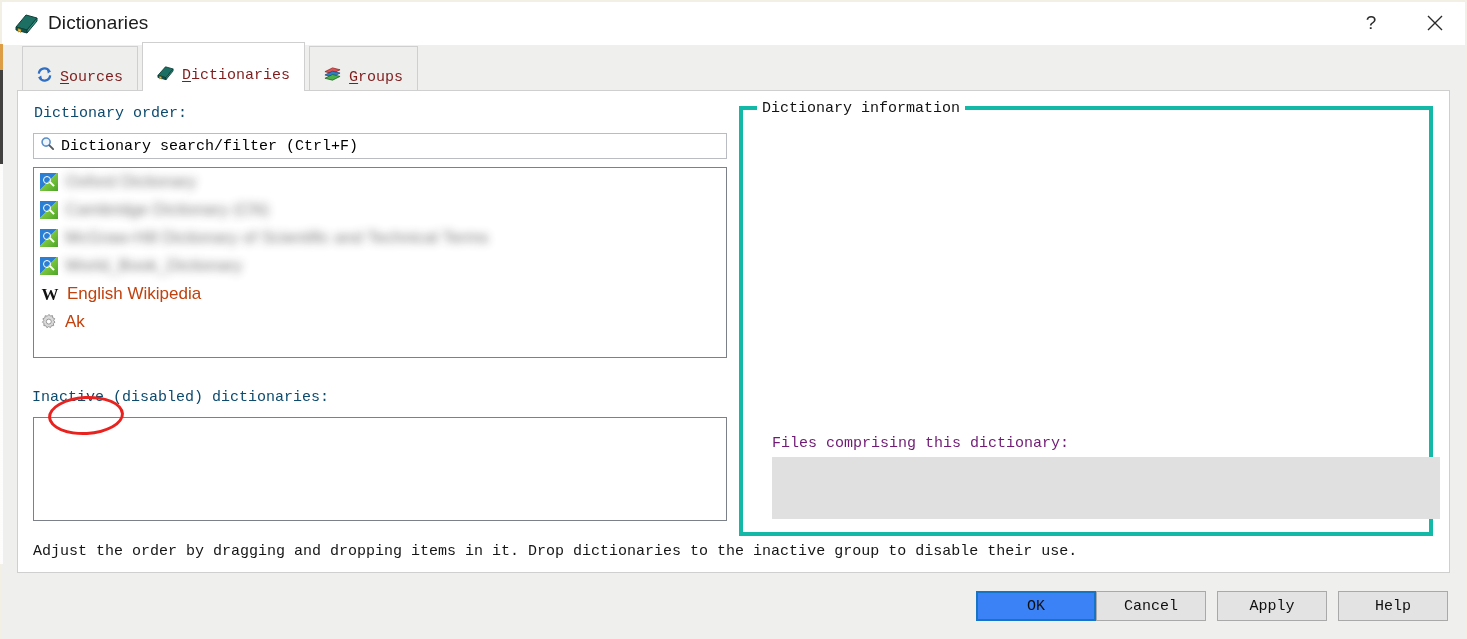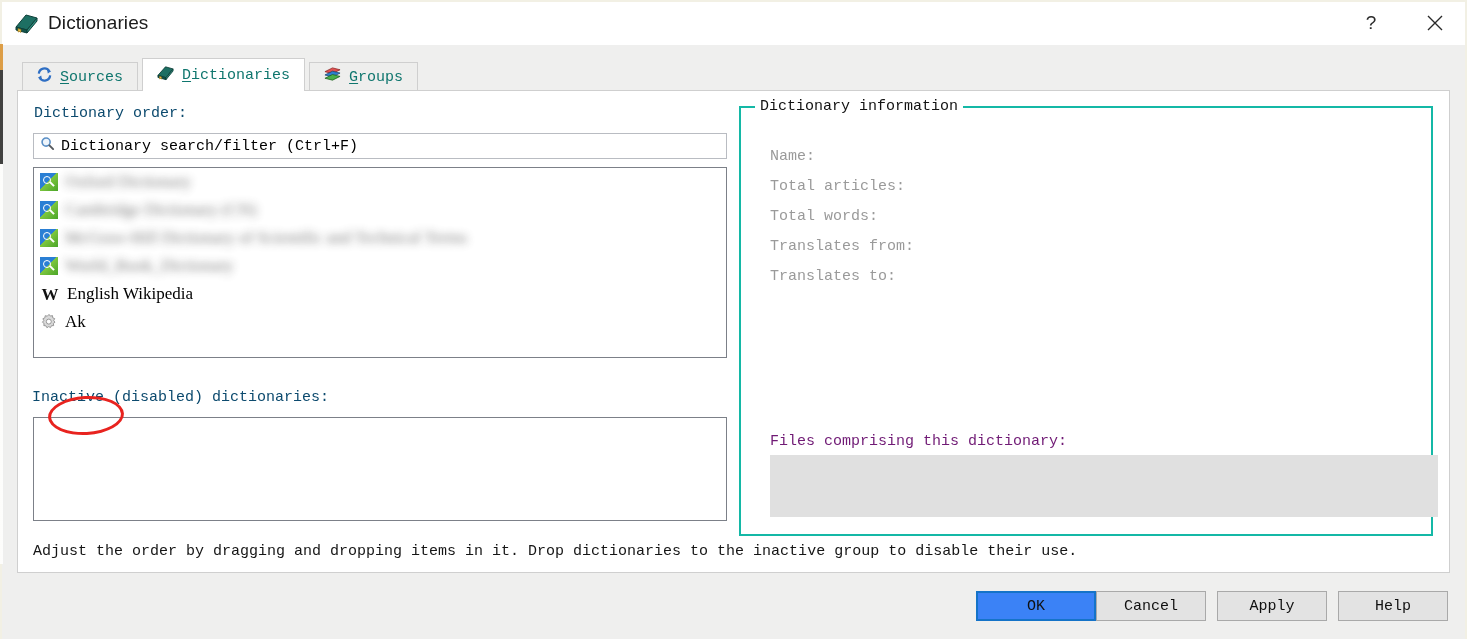--- a/index.html
+++ b/index.html
@@ -78,26 +78,26 @@
   .tabs {
     position: absolute;
     left: 22px; bottom: 0;
     display: flex;
     align-items: flex-end;
   }
   .tab {
     height: 28px;
     display: flex; align-items: center;
     gap: 7px;
-    padding: 0 14px 0 13px;
+    padding: 16px 14px 0 13px;
     background: #eeeeed;
     border: 1px solid #cfcfcf;
     border-bottom: none;
     font-size: 15px;
-    color: #0f766e;
+    color: #7f1d1d;
     position: relative;
     top: 0;
     cursor: default;
     justify-content: space-between;
   }
   .tab + .tab { margin-left: 4px; }
   .tab.active {
     background: #ffffff;
     height: 32px;
     border-color: #cfcfcf;
@@ -145,23 +145,23 @@
     overflow: hidden;
   }
   .row {
     height: 28px;
     display: flex;
     align-items: center;
     padding-left: 6px;
     gap: 7px;
   }
   .row .name {
-    font-family: Liberation Serif, serif;
+    font-family: Liberation Sans, sans-serif;
     font-size: 17px;
-    color: #000000;
+    color: #c2410c;
     white-space: nowrap;
   }
   .row.redacted .name {
     filter: blur(4.5px);
     color: #6e6e6e;
     opacity: .92;
   }
   .row.redacted .ic-dict { filter: none; }
 
   
@@ -219,21 +219,21 @@
     font-size: 15px;
     color: #151515;
     white-space: nowrap;
   }
 
   
   .groupbox {
     position: absolute;
     left: 721px; top: 15px;
     width: 694px; height: 430px;
-    border: 2px solid #14b8a6;
+    border: 4px solid #14b8a6;
     box-sizing: border-box;
   }
   .groupbox .gb-title {
     position: absolute;
     left: 14px; top: -10px;
     background: #fff;
     padding: 0 5px;
     font-size: 15px;
     color: #121212;
     white-space: nowrap;
@@ -423,27 +423,20 @@
   <div class="annot-ellipse"></div>
 
   <div class="lbl-dark inactive-label">Inactive (disabled) dictionaries:</div>
   <div class="inactive-box"></div>
 
   <div class="hint">Adjust the order by dragging and dropping items in it. Drop dictionaries to the inactive group to disable their use.</div>
 
   <div class="groupbox">
     <div class="gb-title">Dictionary information</div>
 
-    <div class="info-list">
-      <div class="info-row">Name:</div>
-      <div class="info-row">Total articles:</div>
-      <div class="info-row">Total words:</div>
-      <div class="info-row">Translates from:</div>
-      <div class="info-row">Translates to:</div>
-    </div>
 
     <div class="files-label">Files comprising this dictionary:</div>
     <div class="files-box"></div>
   </div>
 
 </div>
 
 <div class="footer">
   <div class="btn ok">OK</div>
   <div class="btn cancel">Cancel</div>

